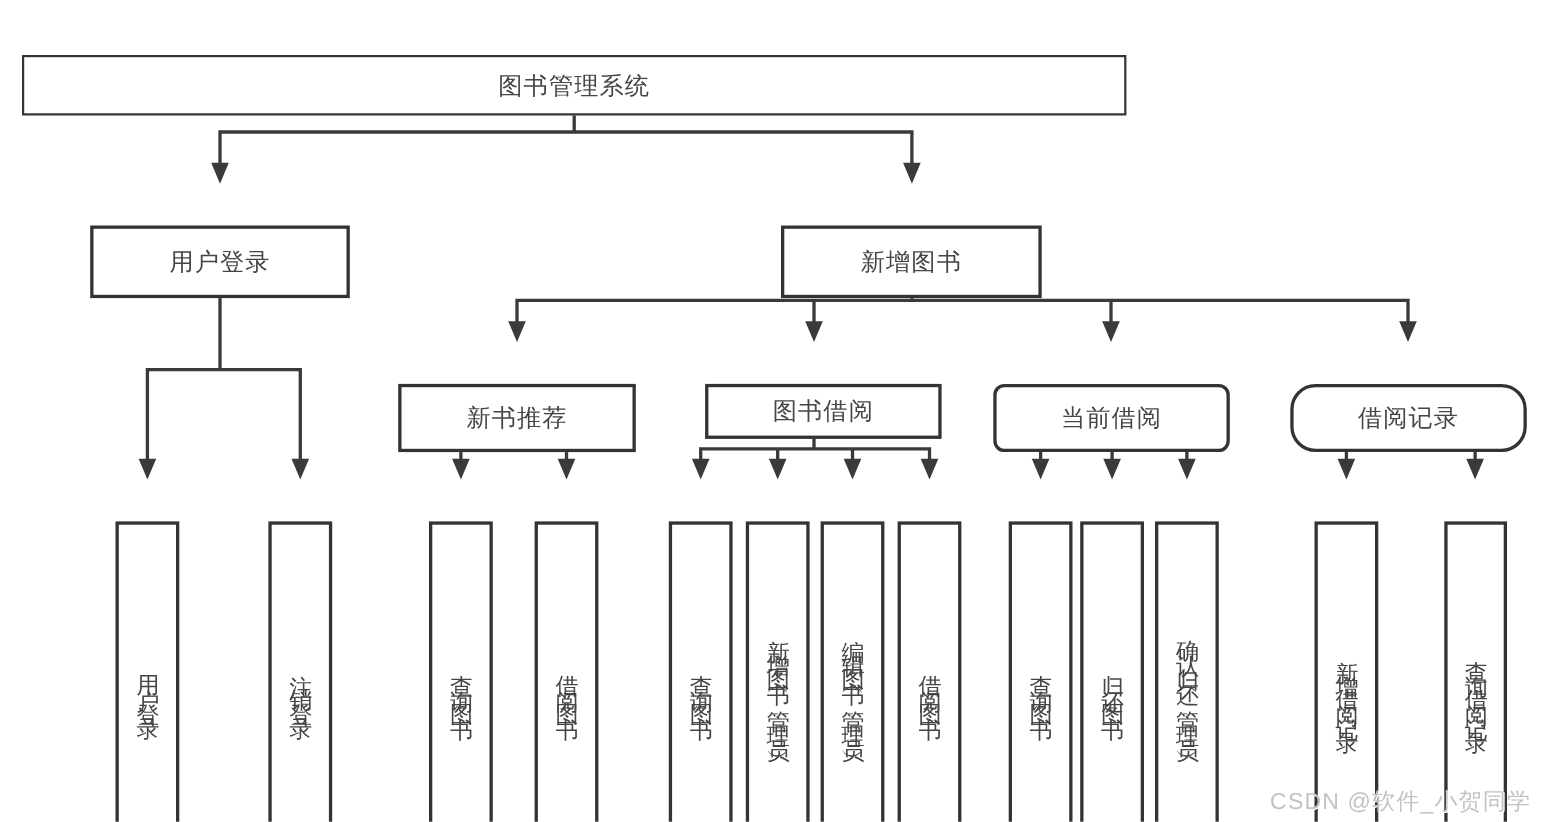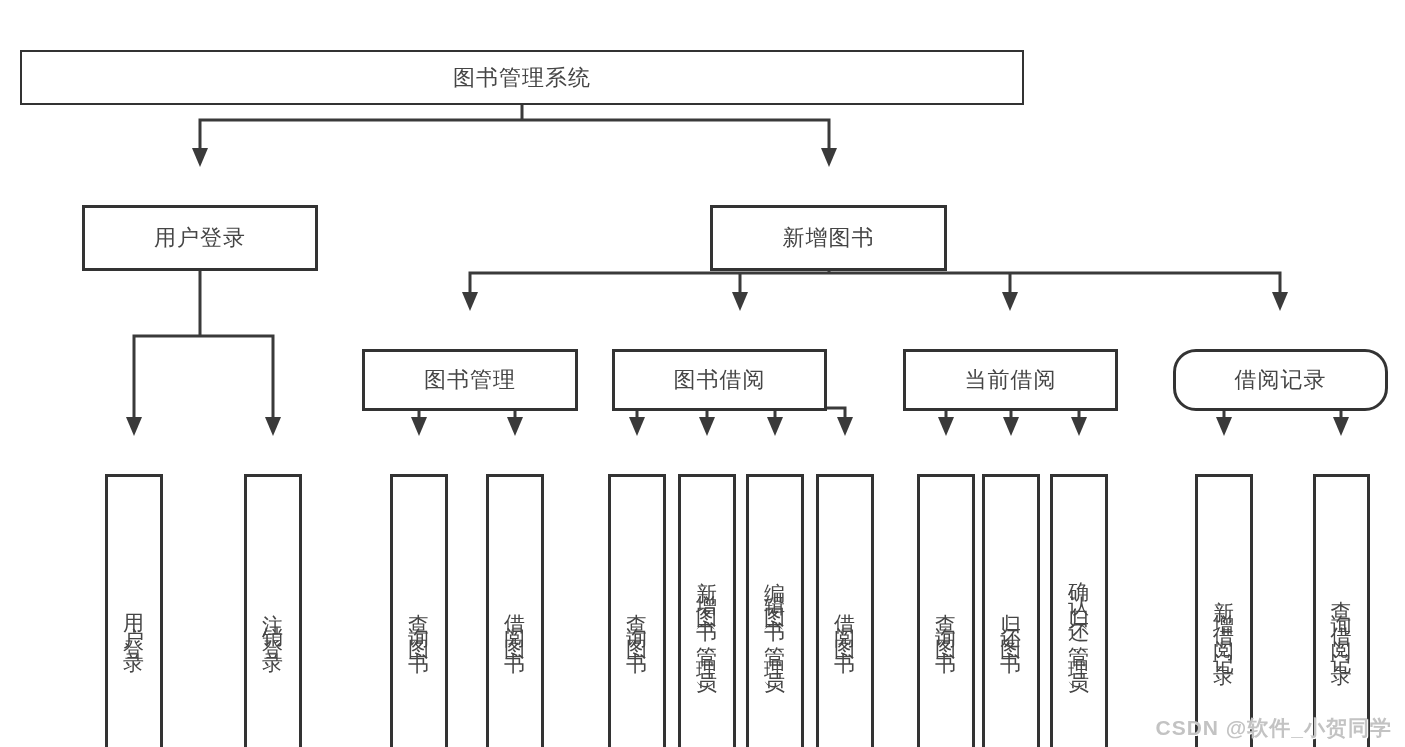--- a/index.html
+++ b/index.html
@@ -53,21 +53,20 @@
   .watermark {
     position: absolute;
     right: 13px;
     bottom: 5px;
     font-size: 21px;
     color: #c3c3c3;
     letter-spacing: 1px;
     z-index: 3;
     text-shadow: 1px 1px 0 #ffffff;
     white-space: nowrap;
-    font-weight: bold;
   }
 </style>
 </head>
 <body>
 
 <div class="stage">
 
   <svg class="connectors" width="1405" height="747" viewBox="0 0 1405 747" fill="none" stroke="#3a3a3a" stroke-width="3" stroke-linecap="square">
 
     <g>
@@ -123,26 +122,26 @@
   </div>
 
   <div class="node hbox" style="left:82px;top:168px;width:236px;height:66px;">
     <span class="label">用户登录</span>
   </div>
   <div class="node hbox" style="left:710px;top:168px;width:237px;height:66px;">
     <span class="label">新增图书</span>
   </div>
 
   <div class="node hbox" style="left:362px;top:312px;width:216px;height:62px;">
-    <span class="label">图书管理</span>
+    <span class="label">新书推荐</span>
   </div>
-  <div class="node hbox" style="left:612px;top:312px;width:215px;height:62px;">
+  <div class="node hbox" style="left:641px;top:312px;width:215px;height:50px;">
     <span class="label">图书借阅</span>
   </div>
-  <div class="node hbox" style="left:903px;top:312px;width:215px;height:62px;">
+  <div class="node hbox" style="left:903px;top:312px;width:215px;height:62px;border-radius:10px;">
     <span class="label">当前借阅</span>
   </div>
   <div class="node hbox" style="left:1173px;top:312px;width:215px;height:62px;border-radius:23px;">
     <span class="label">借阅记录</span>
   </div>
 
   <div class="node vbox" style="left:105px;top:437px;width:58px;height:298px;">
     <span class="label">用户登录</span>
   </div>
   <div class="node vbox" style="left:244px;top:437px;width:58px;height:298px;">

